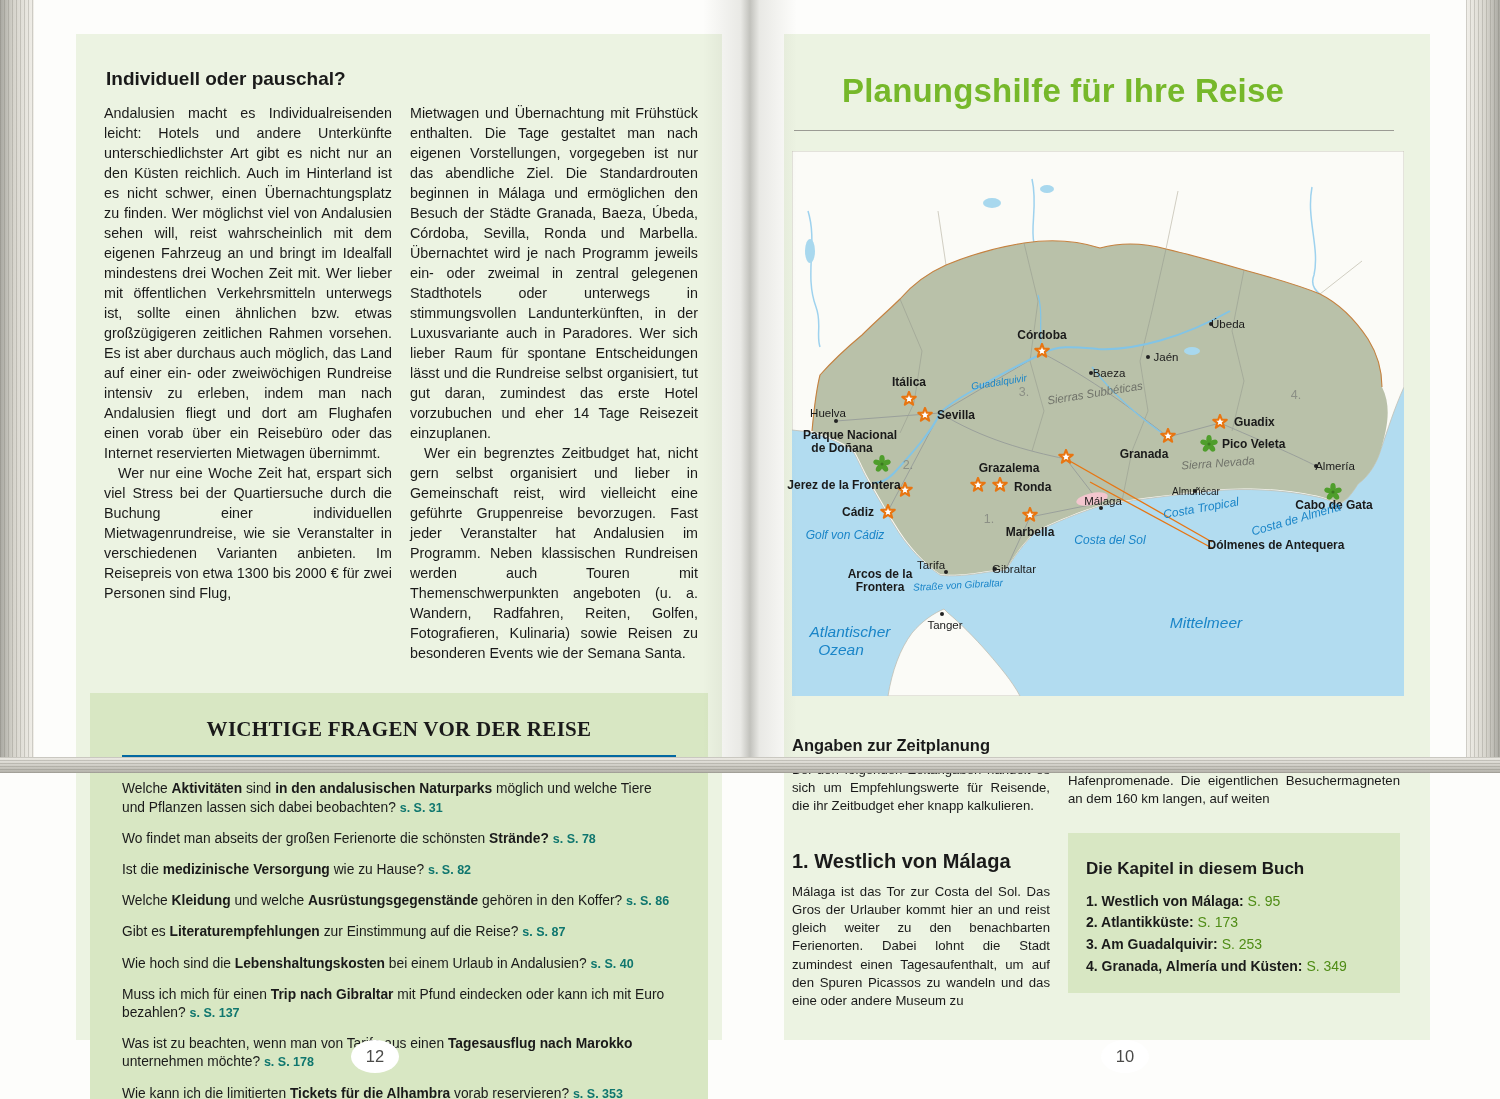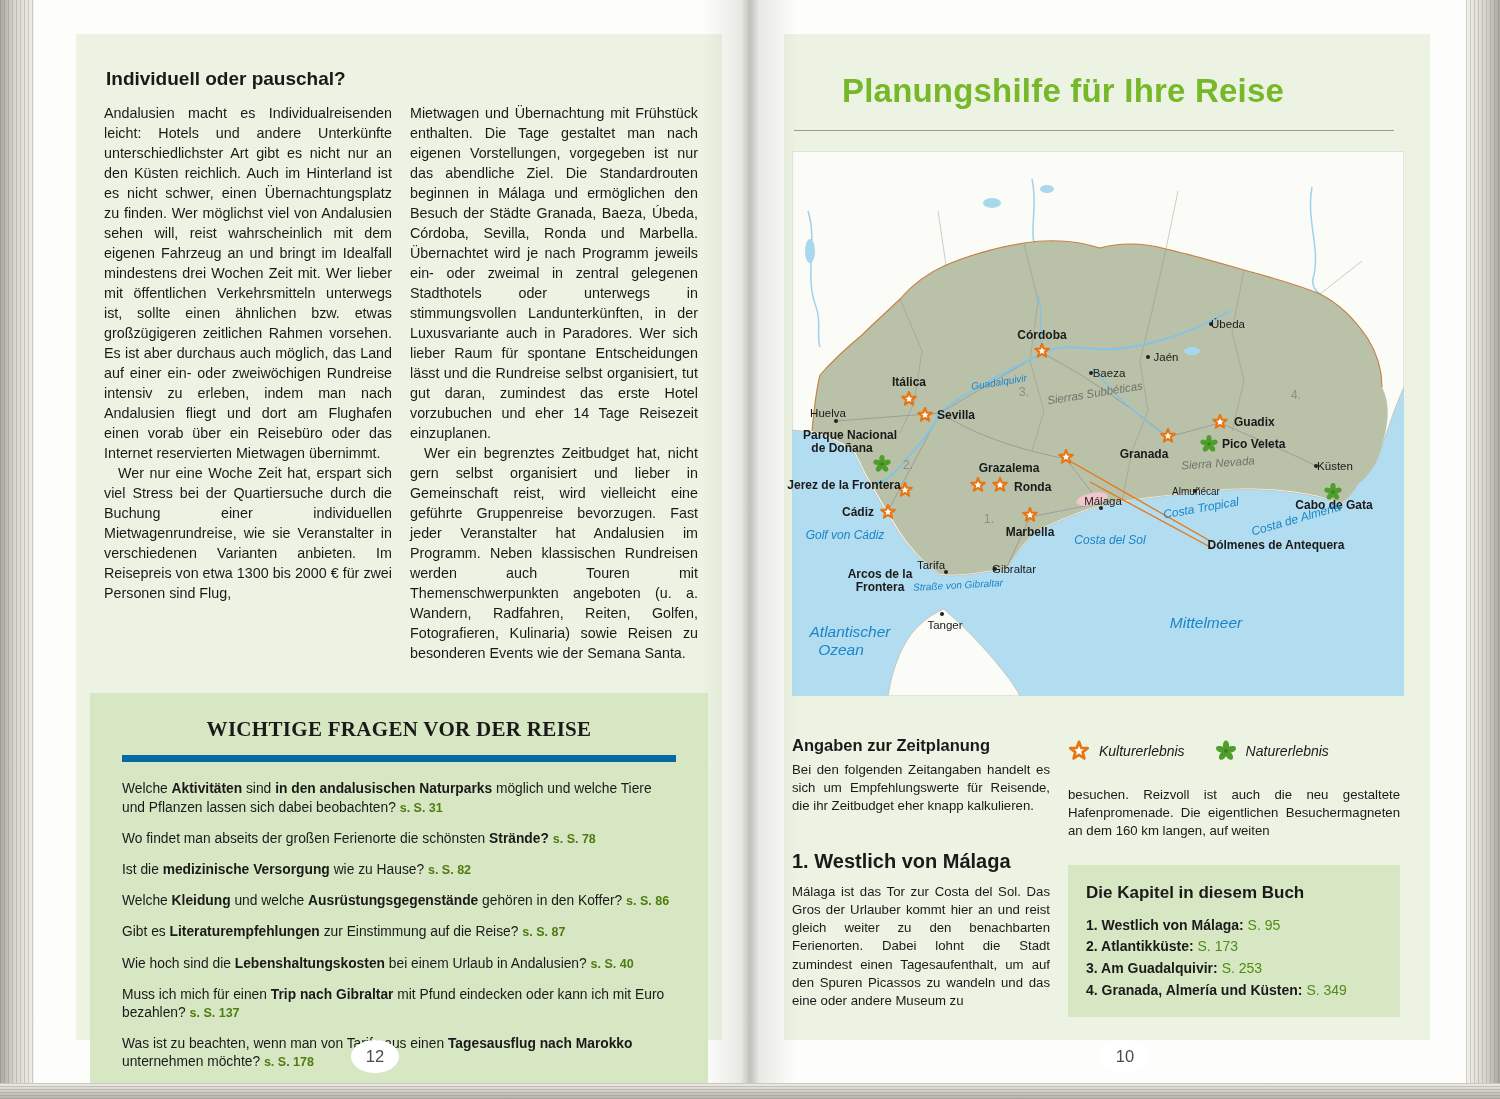--- a/index.html
+++ b/index.html
@@ -1,17 +1,17 @@
 <!DOCTYPE html>
 <html lang="de"><head>
 <meta charset="utf-8">
 <style>
   html,body{margin:0;padding:0;}
   body{width:1500px;height:1099px;overflow:hidden;background:#8f8d86;}
-  .book{position:relative;width:1500px;height:1099px;background:#e8e7e1;
+  .book{position:relative;width:1500px;height:773px;background:#e8e7e1;
         font-family:"Liberation Sans",sans-serif;color:#1a1a1a;
         box-shadow:inset 0 0 0 1px #98968e;}
   .page{position:absolute;top:0;height:1099px;background:#fdfdfb;}
   .page.left{left:0;width:750px;}
   .page.right{left:750px;width:750px;}
 
   .edge-left{position:absolute;left:0;top:0;bottom:0;width:34px;z-index:6;
     background:repeating-linear-gradient(90deg, rgba(120,118,108,.28) 0 1px, rgba(255,255,255,0) 1px 4px),
                linear-gradient(90deg,#a9a8a1 0%,#d6d4cc 40%,#f1efe9 100%);}
   .edge-right{position:absolute;right:0;top:0;bottom:0;width:34px;z-index:6;
@@ -35,21 +35,21 @@
   .col{width:288px;}
   .col p{margin:0;font-size:14.3px;line-height:1.40;text-align:justify;hyphens:auto;}
   .col p.indent{text-indent:14px;}
 
   .qbox{background:#d8e7c3;margin:30px -10px 0 -14px;padding:24px 32px 18px 32px;}
   .qbox-title{font-family:"Liberation Serif",serif;font-weight:700;font-size:21px;
     text-align:center;letter-spacing:.3px;margin:0 0 0 0;padding-bottom:13px;
     border-bottom:7px solid #0369a1;}
   .q-list{margin-top:18px;}
   .q-item{font-size:13.8px;line-height:1.32;margin-bottom:13px;text-align:left;}
-  .q-ref{color:#4d7c0f;font-weight:700;font-size:12.5px;white-space:nowrap;}
+  .q-ref{color:#0f766e;font-weight:700;font-size:12.5px;white-space:nowrap;}
 
   .pagenum{position:absolute;left:50%;transform:translateX(-50%);bottom:26px;width:48px;height:33px;
     background:#fff;border-radius:50%;display:flex;align-items:center;justify-content:center;
     font-size:16.5px;color:#4a4a48;z-index:4;}
 
   
   .rp-inner{padding:24px 8px 0 6px;}
   .rp-title{color:#76b82a;font-size:33px;font-weight:700;margin:14px 0 0 52px;letter-spacing:.2px;}
   .rp-rule{border:none;border-top:1.5px solid #9b9b94;margin:20px 28px 0 4px;}
 
@@ -73,21 +73,21 @@
   .bcol-l{width:258px;}
   .bcol-r{width:332px;}
   .b-h3{font-size:16.5px;font-weight:700;margin:6px 0 6px 0;}
   .b-p{font-size:13.2px;line-height:1.38;text-align:justify;margin:0;hyphens:auto;}
   .b-h2{font-size:20px;font-weight:700;margin:34px 0 10px 0;}
 
   .legend{display:flex;gap:30px;align-items:center;margin-top:10px;}
   .legend-item{display:flex;align-items:center;gap:9px;font-style:italic;font-size:14px;}
   .legend-icon{width:22px;height:22px;flex:0 0 auto;}
 
-  .kbox{background:#d8e7c3;margin-top:24px;padding:18px 18px 16px 18px;}
+  .kbox{background:#d8e7c3;margin-top:24px;padding:26px 18px 16px 18px;}
   .kbox-title{font-size:17px;font-weight:700;margin:0 0 12px 0;}
   .k-item{font-size:14px;line-height:1.55;}
   .k-ref{color:#4f8c15;font-weight:400;}
 </style>
 </head>
 <body>
 
 <svg width="0" height="0" style="position:absolute" aria-hidden="true">
   <defs>
     <symbol id="sym-star" viewBox="0 0 24 24">
@@ -266,21 +266,21 @@
               <span class="ml place" style="left: 374px; top: 206px; transform: translate(-50%, -50%);">Jaén</span>
               <span class="ml place" style="left: 317px; top: 222px; transform: translate(-50%, -50%);">Baeza</span>
               <span class="ml city" style="left: 117px; top: 231px; transform: translate(-50%, -50%);">Itálica</span>
               <span class="ml city" style="left: 145px; top: 264px; transform: translate(0px, -50%);">Sevilla</span>
               <span class="ml city" style="left: 442px; top: 271px; transform: translate(0px, -50%);">Guadix</span>
               <span class="ml city" style="left: 352px; top: 303px; transform: translate(-50%, -50%);">Granada</span>
               <span class="ml city" style="left: 430px; top: 293px; transform: translate(0px, -50%);">Pico Veleta</span>
               <span class="ml region" style="left: 426px; top: 312px; transform: translate(-50%, -50%) rotate(-4deg);">Sierra Nevada</span>
               <span class="ml region" style="left: 303px; top: 242px; transform: translate(-50%, -50%) rotate(-9deg);">Sierras Subbéticas</span>
               <span class="ml water-sm" style="left: 207px; top: 231px; transform: translate(-50%, -50%) rotate(-9deg);">Guadalquivir</span>
-              <span class="ml place" style="left: 543px; top: 315px; transform: translate(-50%, -50%);">Küsten</span>
+              <span class="ml place" style="left: 543px; top: 315px; transform: translate(-50%, -50%);">Almería</span>
               <span class="ml small" style="left: 404px; top: 332px; transform: translate(-50%, -50%);">Almuñécar</span>
               <span class="ml place" style="left: 36px; top: 262px; transform: translate(-50%, -50%);">Huelva</span>
               <span class="ml city" style="left: 58px; top: 284px; transform: translate(-50%, -50%);">Parque Nacional</span>
               <span class="ml city" style="left: 50px; top: 297px; transform: translate(-50%, -50%);">de Doñana</span>
               <span class="ml city" style="left: 217px; top: 317px; transform: translate(-50%, -50%);">Grazalema</span>
               <span class="ml city" style="left: 222px; top: 336px; transform: translate(0px, -50%);">Ronda</span>
               <span class="ml city" style="left: 52px; top: 334px; transform: translate(-50%, -50%);">Jerez de la Frontera</span>
               <span class="ml city" style="left: 66px; top: 361px; transform: translate(-50%, -50%);">Cádiz</span>
               <span class="ml place" style="left: 311px; top: 350px; transform: translate(-50%, -50%);">Málaga</span>
               <span class="ml city" style="left: 238px; top: 381px; transform: translate(-50%, -50%);">Marbella</span>
@@ -307,34 +307,20 @@
         </div>
 
         <div class="below">
           <div class="bcol-l">
             <h3 class="b-h3">Angaben zur Zeitplanung</h3>
             <p class="b-p">Bei den folgenden Zeitangaben handelt es sich um Empfehlungswerte für Reisende, die ihr Zeitbudget eher knapp kalkulieren.</p>
             <h2 class="b-h2">1. Westlich von Málaga</h2>
             <p class="b-p">Málaga ist das Tor zur Costa del Sol. Das Gros der Urlauber kommt hier an und reist gleich weiter zu den benachbarten Ferienorten. Dabei lohnt die Stadt zumindest einen Tagesaufenthalt, um auf den Spuren Picassos zu wandeln und das eine oder andere Museum zu</p>
           </div>
           <div class="bcol-r">
-            <div class="legend">
-              <div class="legend-item">
-                <svg class="legend-icon" viewBox="0 0 24 24">
-                    <use href="#sym-star"></use>
-                  </svg>
-                <span>Kulturerlebnis</span>
-              </div>
-              <div class="legend-item">
-                <svg class="legend-icon" viewBox="0 0 24 24">
-                    <use href="#sym-leaf"></use>
-                  </svg>
-                <span>Naturerlebnis</span>
-              </div>
-            </div>
             <p class="b-p" style="margin-top:24px">besuchen. Reizvoll ist auch die neu gestaltete Hafenpromenade. Die eigentlichen Besuchermagneten an dem 160 km langen, auf weiten</p>
             <div class="kbox">
               <h3 class="kbox-title">Die Kapitel in diesem Buch</h3>
               <div>
                   <div class="k-item"><b>1. Westlich von Málaga:</b> <span class="k-ref">S. 95</span></div>
                   <div class="k-item"><b>2. Atlantikküste:</b> <span class="k-ref">S. 173</span></div>
                   <div class="k-item"><b>3. Am Guadalquivir:</b> <span class="k-ref">S. 253</span></div>
                   <div class="k-item"><b>4. Granada, Almería und Küsten:</b> <span class="k-ref">S. 349</span></div>
                 </div>
             </div>

